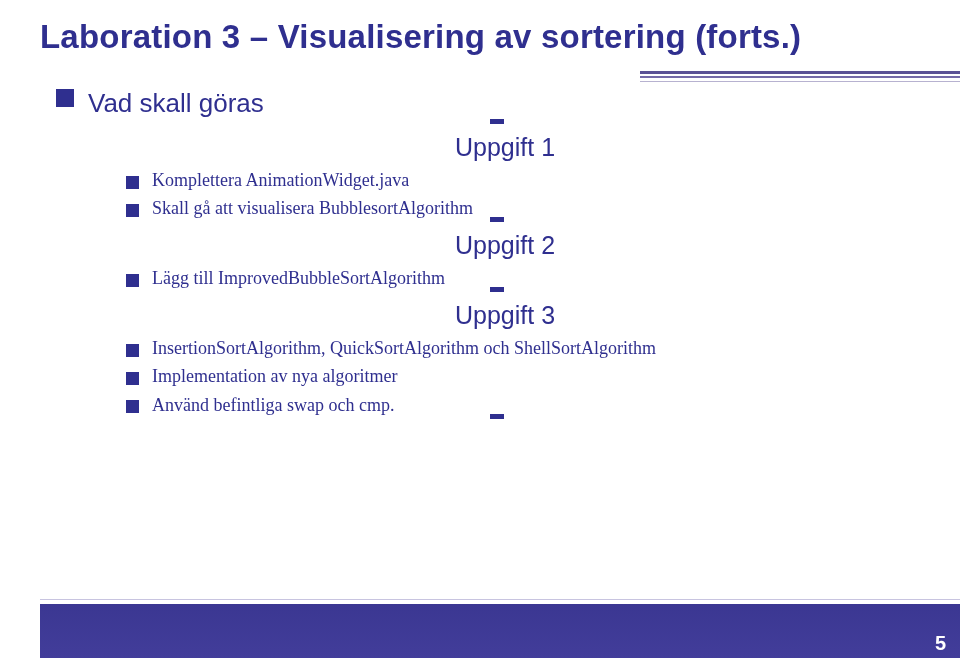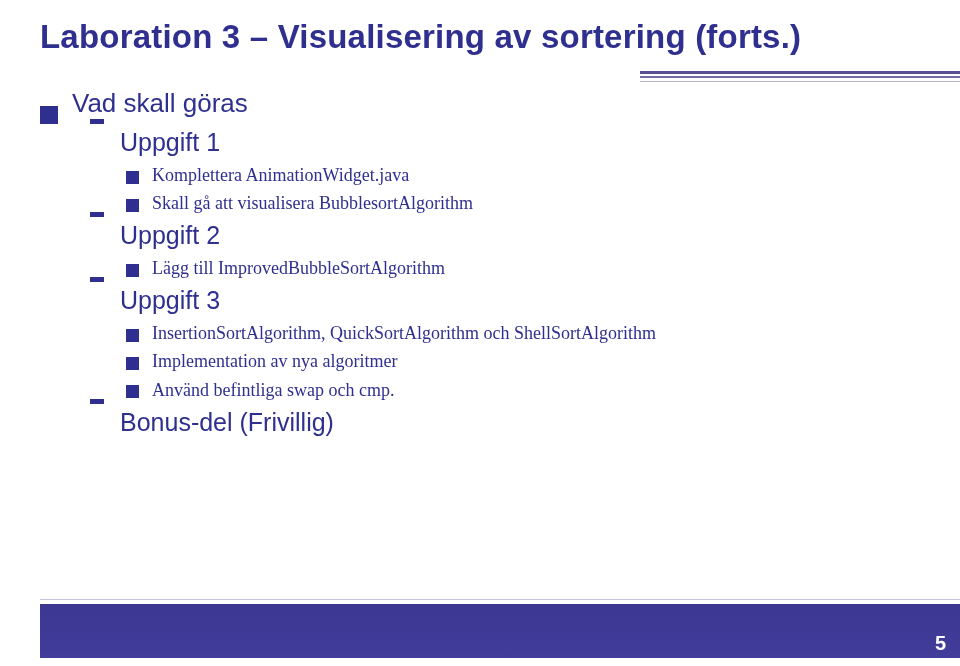--- a/index.html
+++ b/index.html
@@ -46,42 +46,43 @@
 
   .content {
     margin-top: 30px;
     margin-left: 0;
   }
 
   .lvl1 {
     color: #2f2f8f;
     font-size: 26px;
     line-height: 1.35;
-    margin: 0 0 4px 0;
+    margin: 0 0 4px 16px;
     display: flex;
-    align-items: flex-end;
+    align-items: flex-start;
   }
   .lvl1 .icon {
     width: 18px;
     height: 18px;
     background: #2f2f8f;
     display: inline-block;
     margin-right: 14px;
     transform: translateY(3px);
     flex: 0 0 auto;
   }
 
   .lvl2-wrap { margin-left: 50px; }
   .lvl2 {
     color: #2f2f8f;
     font-size: 25px;
     line-height: 1.4;
     margin: 2px 0;
     display: flex;
-    align-items: flex-start;
+    align-items: center;
+    flex-direction: column;
   }
   .lvl2 .icon {
     width: 14px;
     height: 5px;
     background: #2f2f8f;
     display: inline-block;
     margin-right: 16px;
     transform: translateY(-6px);
     flex: 0 0 auto;
   }
@@ -195,21 +196,20 @@
           <span>Implementation av nya algoritmer</span>
         </div>
         <div class="lvl3">
           <span class="icon"></span>
           <span>Använd befintliga swap och cmp.</span>
         </div>
       </div>
 
       <div class="lvl2">
         <span class="icon"></span>
-        <span>Bonus-del (Frivillig)</span>
       </div>
 
     </div>
   </div>
 
   <div class="footer-line"></div>
   <div class="footer-band"></div>
   <div class="page-number">5</div>
 
 </div>

